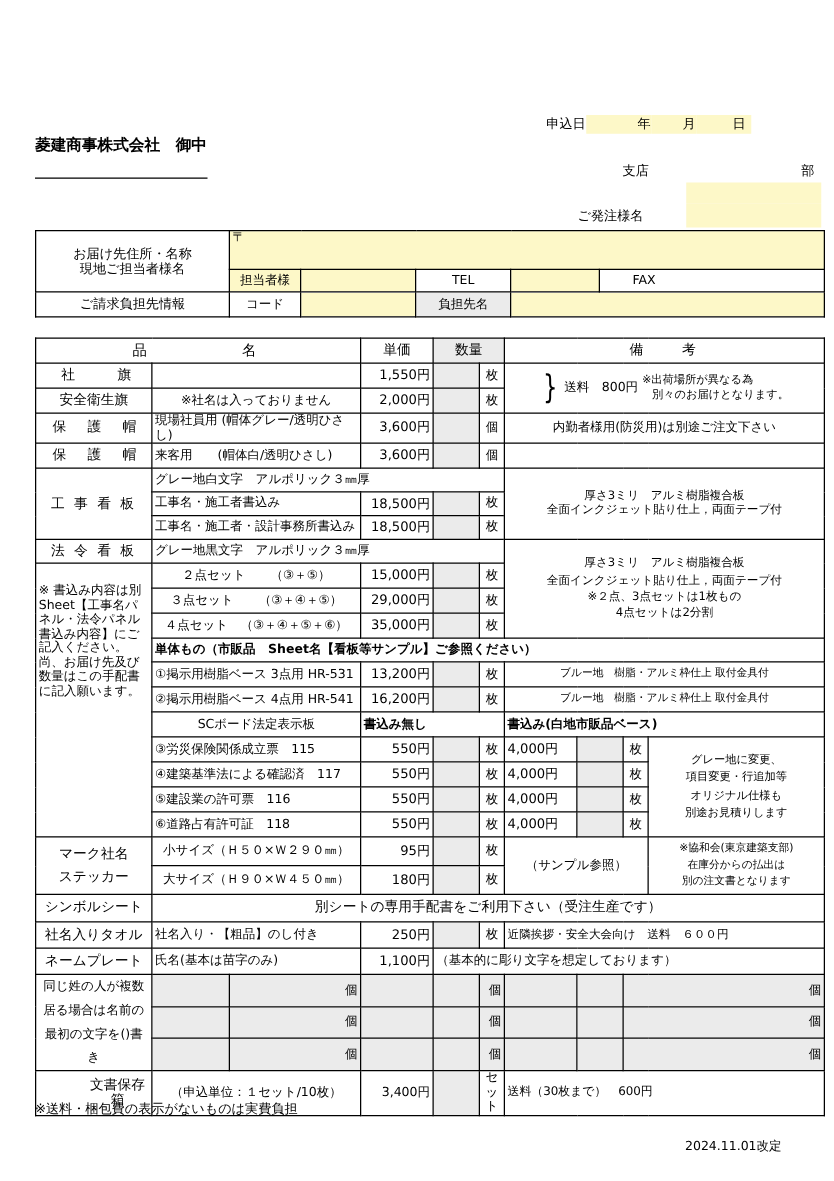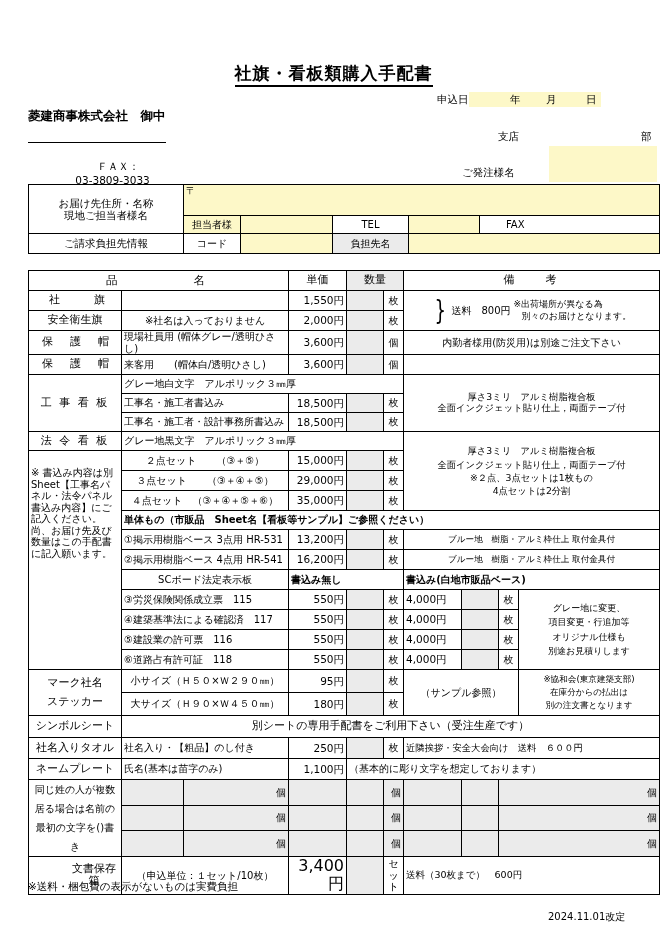--- a/index.html
+++ b/index.html
@@ -98,34 +98,27 @@
   .vcell{line-height:1.5;}
   .leftnote{
     font-size:9.3px;line-height:1.53;text-align:left;padding:0 3px;
   }
 </style>
 </head>
 <body>
 
 <div class="page">
 
-  <div class="doc-title">
-    <span>社旗・看板類購入手配書</span>
-  </div>
 
   <div class="applydate">
     <span>申込日</span><span class="ylbl ad-y">年</span><span class="ylbl ad-m">月</span><span class="ylbl ad-d">日</span>
   </div>
 
   <div class="company">菱建商事株式会社　御中</div>
 
-  <div class="contact c-fax">
-    <span class="lab">ＦＡＸ：</span>
-    <span>03-3809-3033</span>
-  </div>
 
   <div class="branch b1">支店</div>
   <div class="branch b2">部</div>
   <div class="yel-branch"></div>
   <div class="orderer-lbl">ご発注様名</div>
   <div class="yel-orderer"></div>
 
   <table class="tbl" id="tbl-delivery">
     <colgroup>
       <col style="width:155px">
@@ -432,21 +425,21 @@
         <td class="gry"></td>
         <td class="gry rgt">個</td>
         <td class="gry"></td>
         <td class="gry"></td>
         <td colspan="2" class="gry rgt thick-r">個</td>
       </tr>
 
       <tr>
         <td class="ctr thick-l thick-b" style="height:21px;font-size:11px;padding-left:40px;">文書保存箱</td>
         <td colspan="2" class="ctr thick-b" style="font-size:10px;">（申込単位：１セット/10枚）</td>
-        <td class="rgt thick-b" style="font-size:16px;">3,400円</td>
+        <td class="rgt thick-b" style="font-size:10px;">3,400円</td>
         <td class="gry thick-b"></td>
         <td class="ctr thick-b xsmall">セット</td>
         <td colspan="4" class="lft thick-b thick-r" style="font-size:9.5px;">送料（30枚まで）　600円</td>
       </tr>
 
     </tbody>
   </table>
 
   <div class="footnote">※送料・梱包費の表示がないものは実費負担</div>
   <div class="revdate">2024.11.01改定</div>

